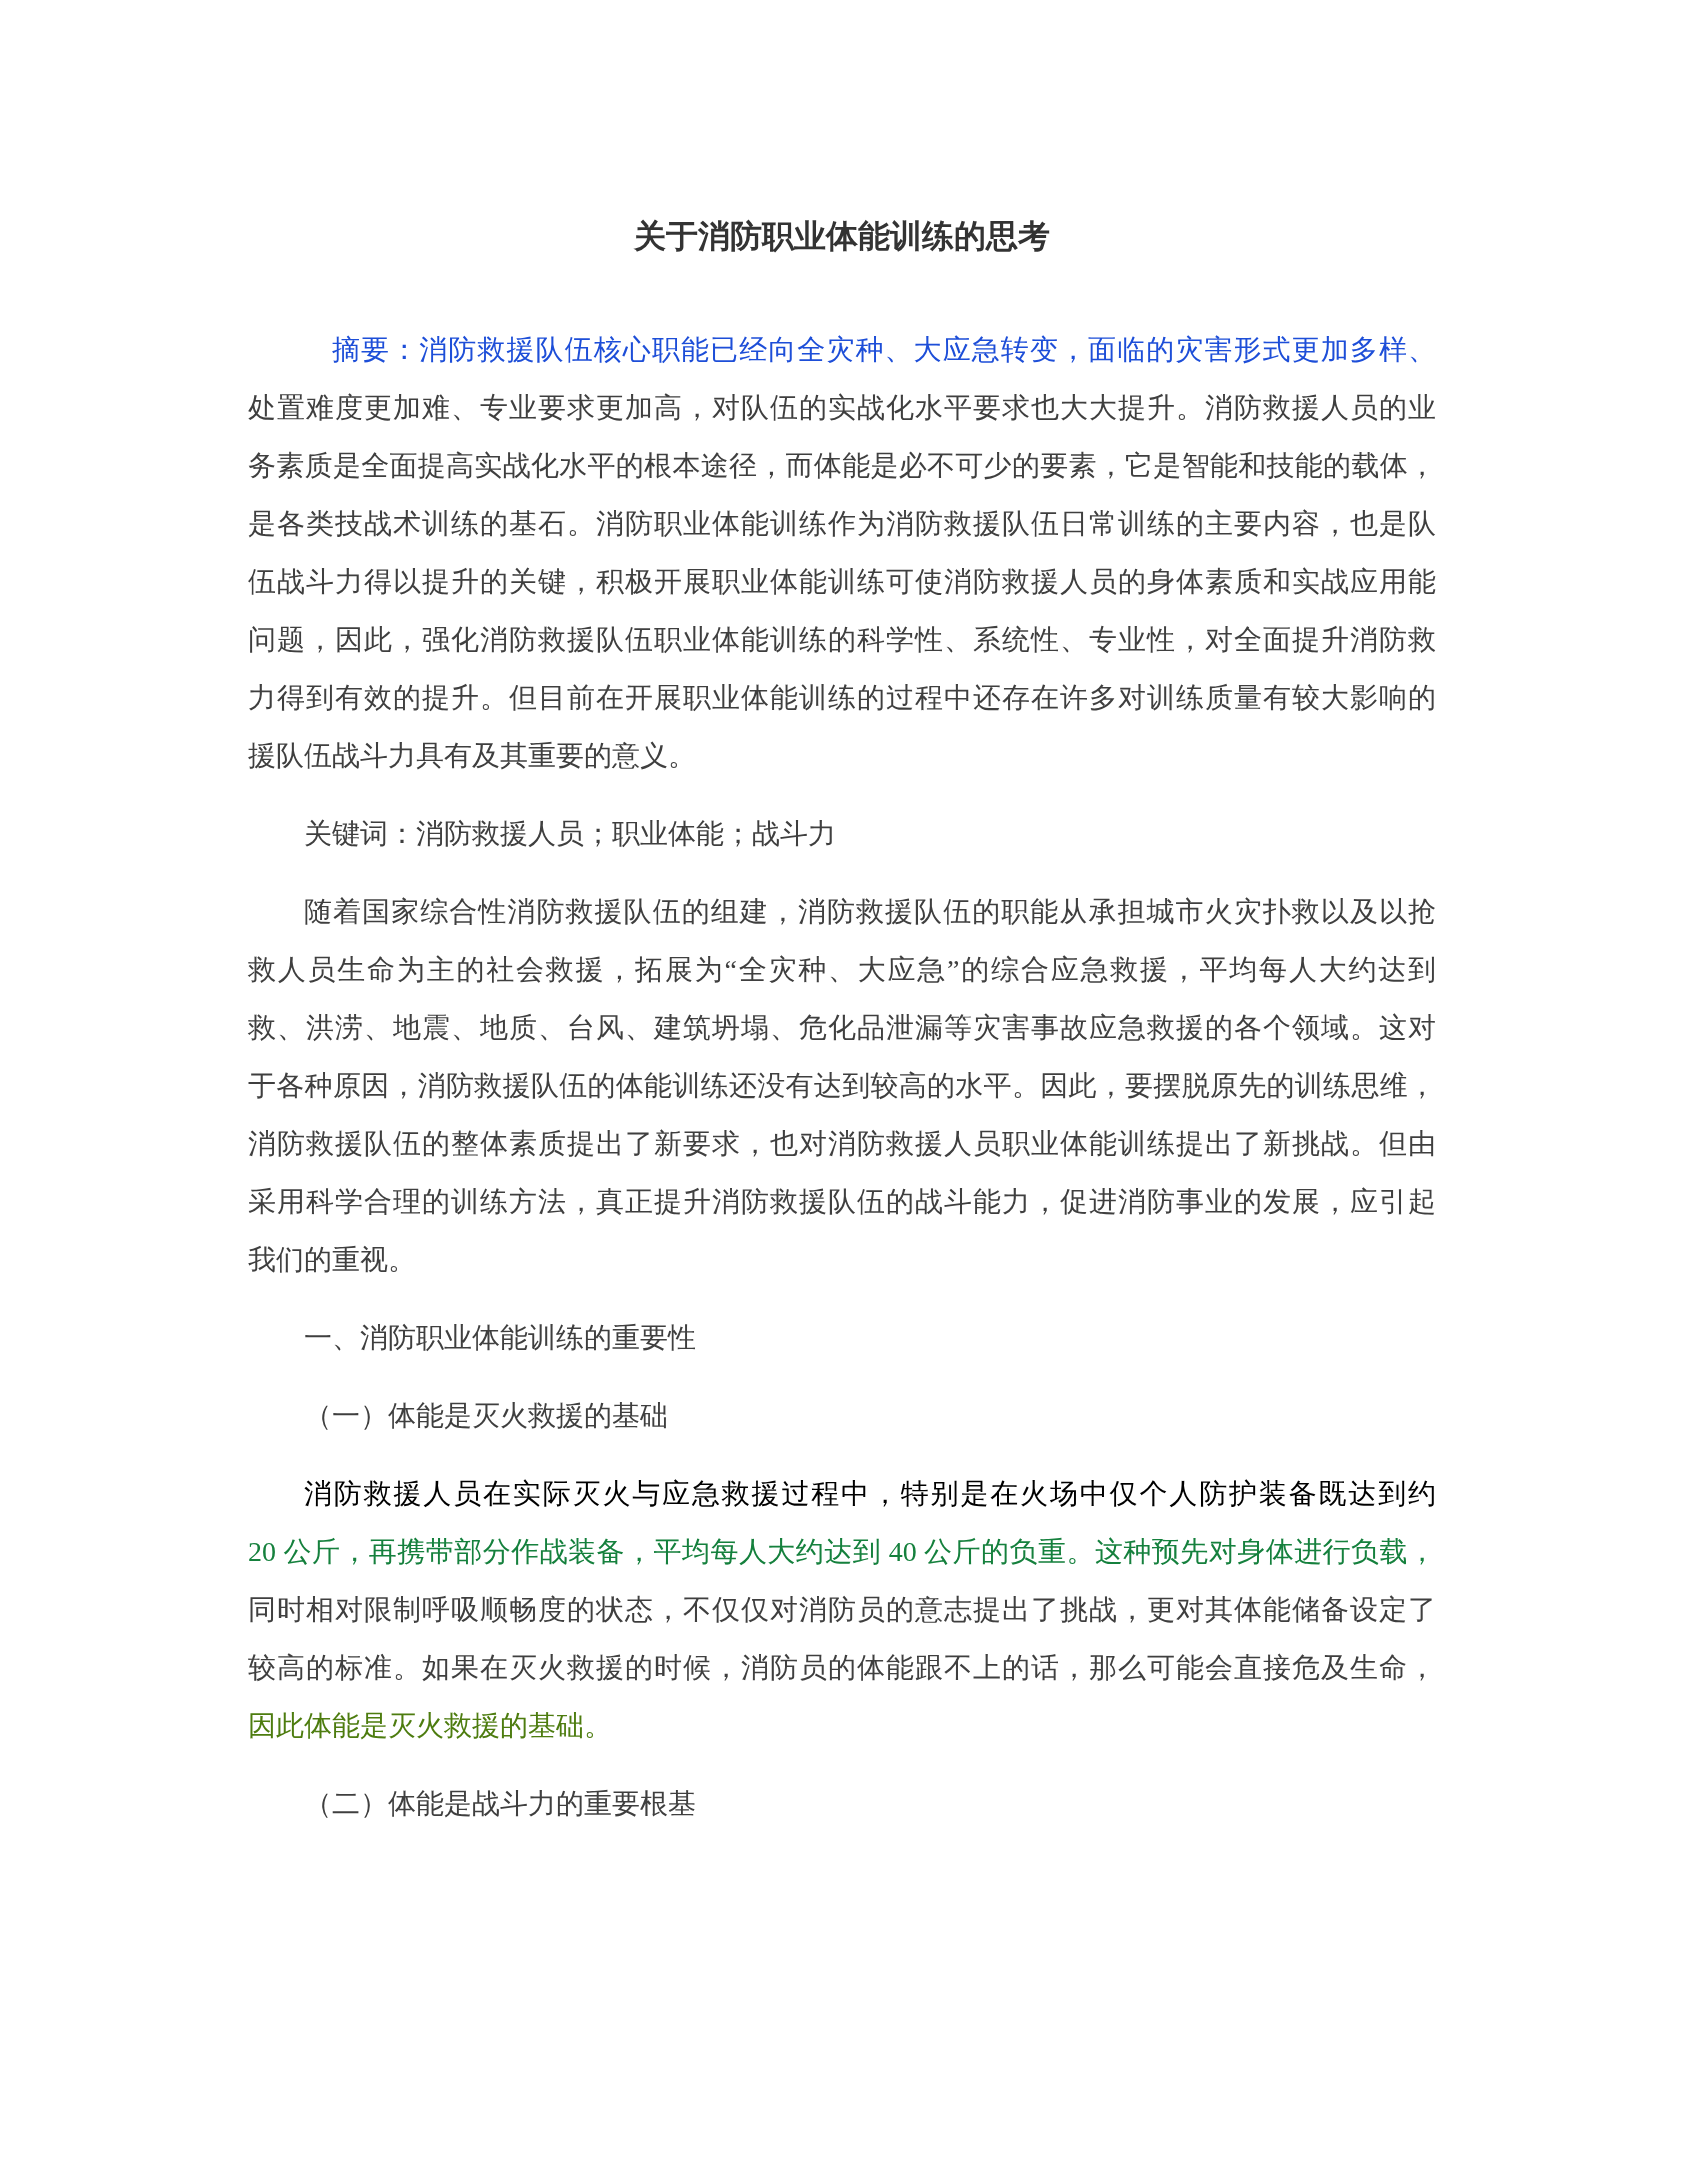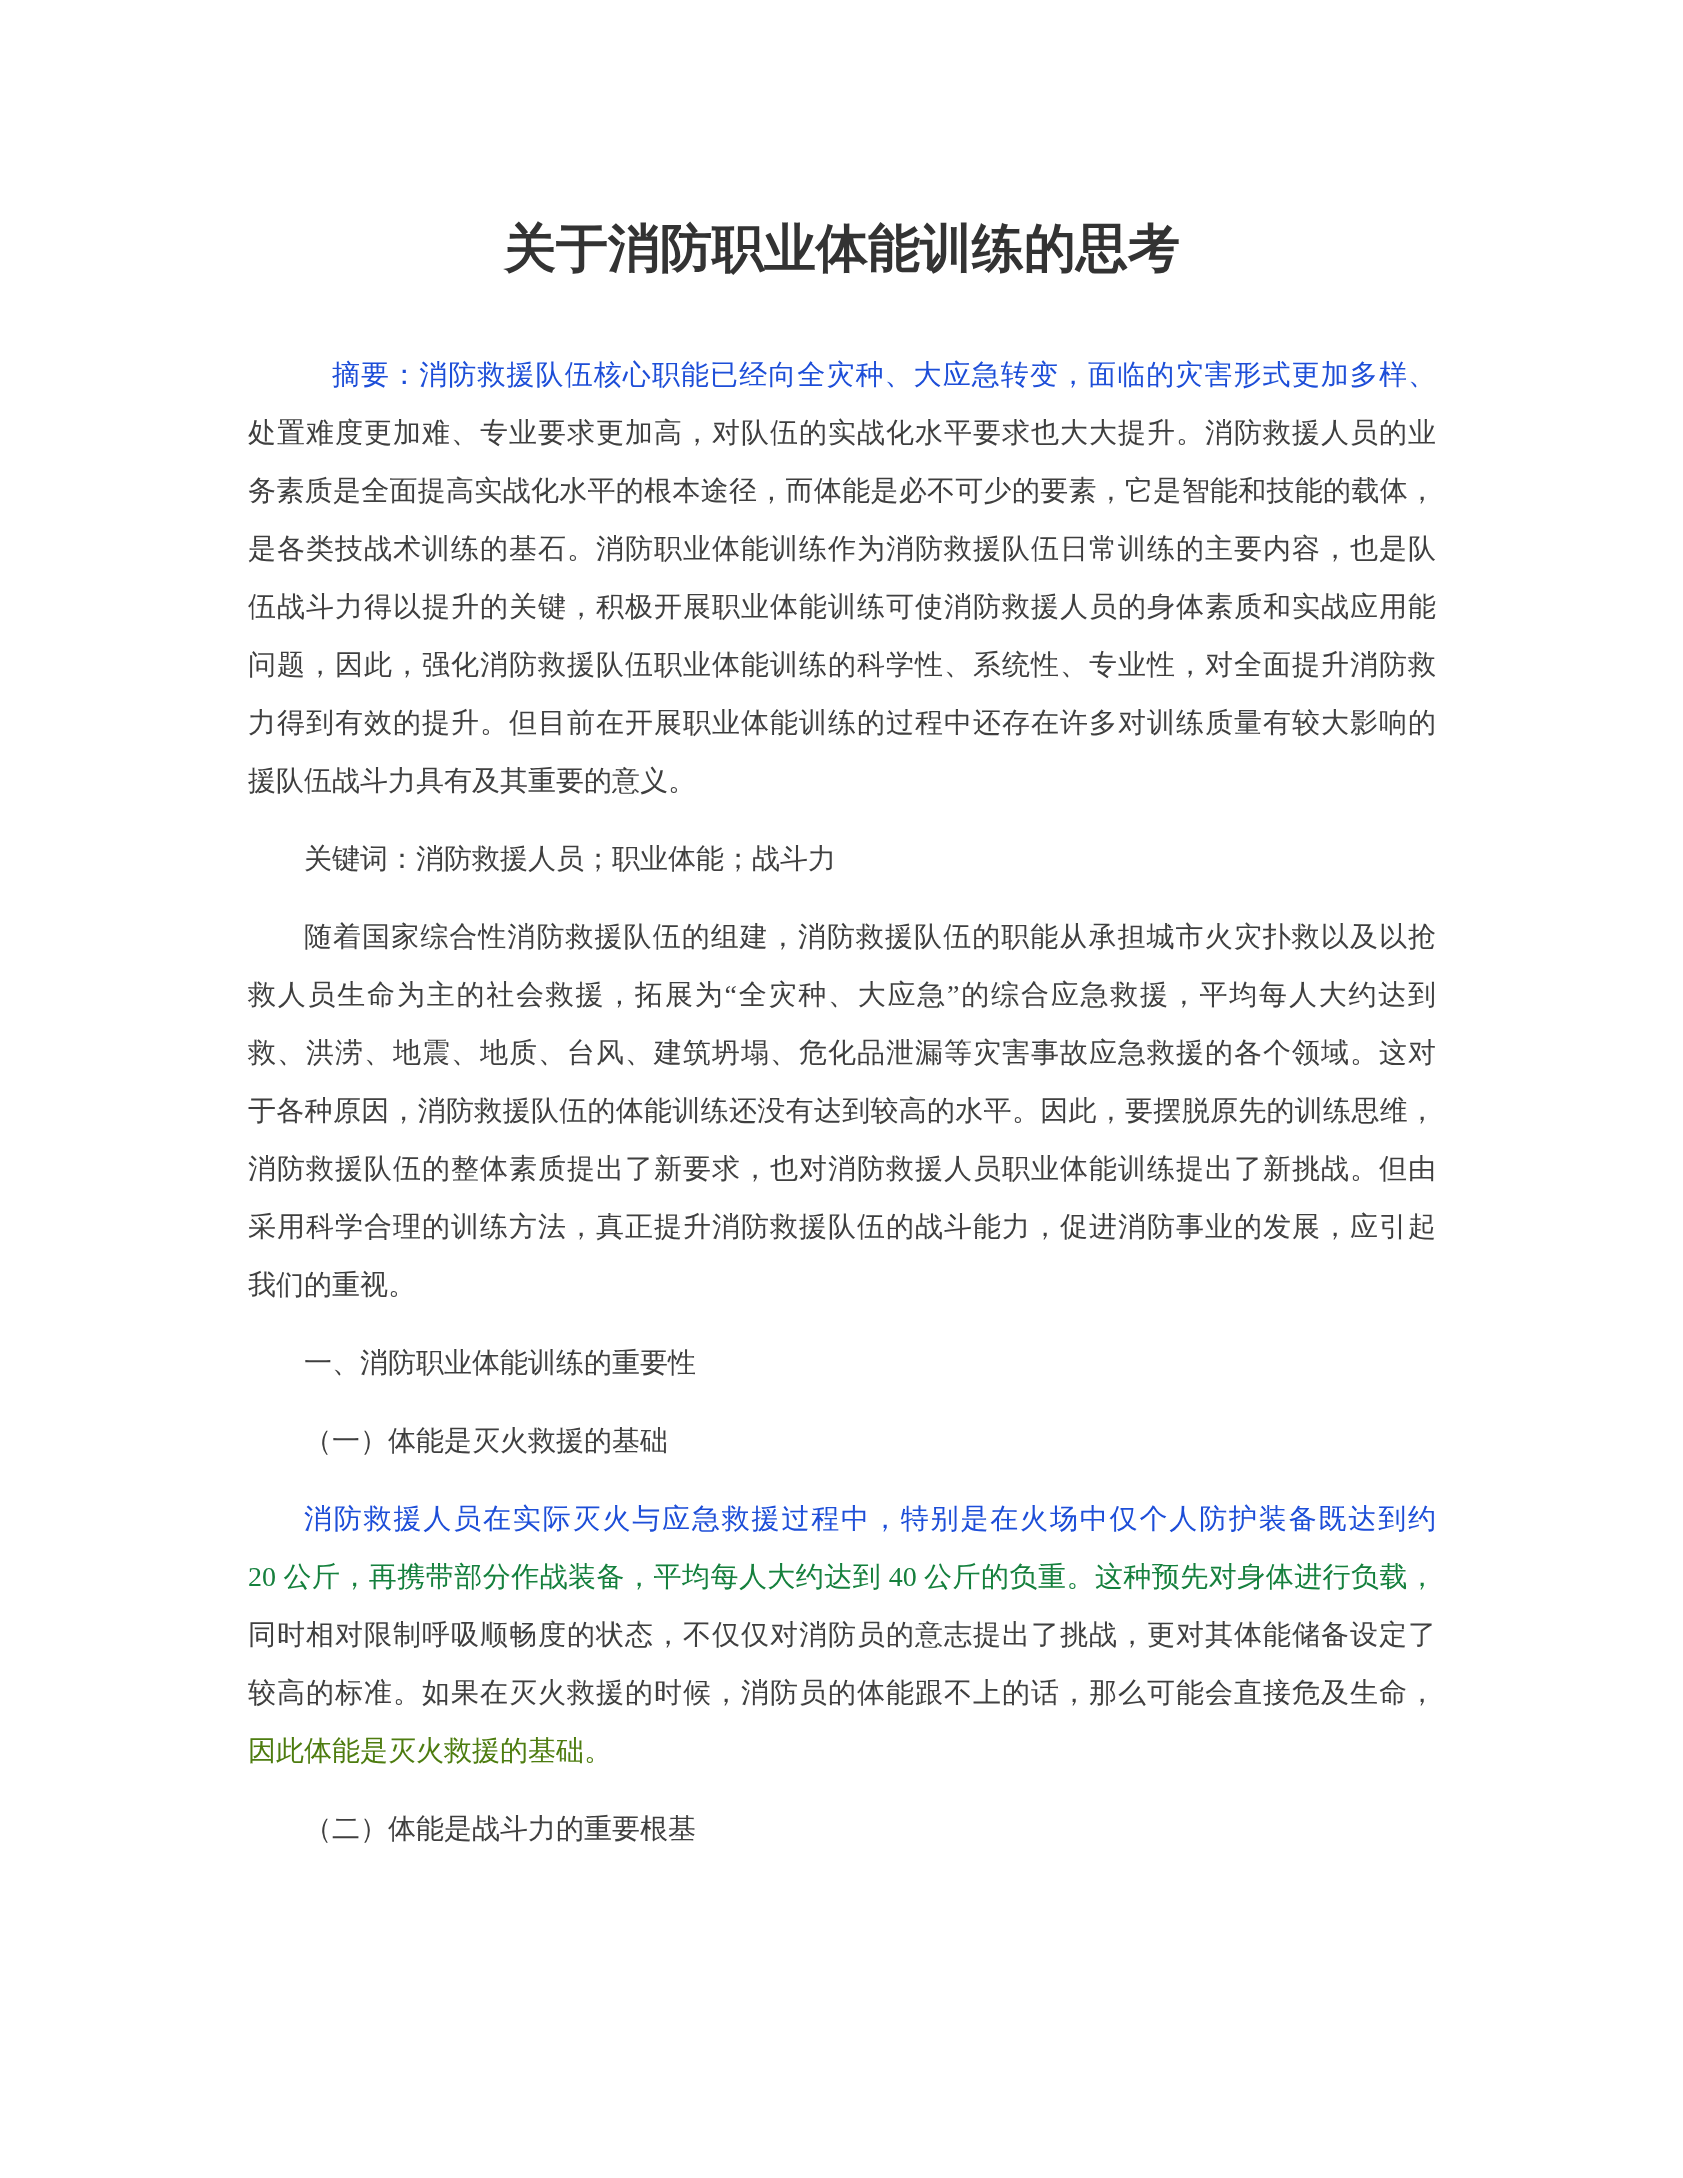--- a/index.html
+++ b/index.html
@@ -20,21 +20,21 @@
     padding-top: 216px;
     background: #ffffff;
   }
   .content {
     width: 1188px;
     margin-left: 248px;
   }
   .doc-title {
     font-family: "Liberation Sans", "DejaVu Sans", sans-serif;
     font-weight: 700;
-    font-size: 52px;
+    font-size: 32px;
     line-height: 1.25;
     letter-spacing: 0px;
     color: #333333;
     text-align: center;
     margin: 0 0 65px 0;
   }
   .block {
     margin: 0 0 20px 0;
   }
   .line {
@@ -77,21 +77,21 @@
           <div class="line" style="color: rgb(63, 63, 63);">采用科学合理的训练方法，真正提升消防救援队伍的战斗能力，促进消防事业的发展，应引起</div>
           <div class="line short" style="color: rgb(63, 63, 63);">我们的重视。</div>
         </div>
         <div class="block">
           <div class="line short" style="text-indent: 2em; color: rgb(63, 63, 63);">一、消防职业体能训练的重要性</div>
         </div>
         <div class="block">
           <div class="line short" style="text-indent: 2em; color: rgb(63, 63, 63);">（一）体能是灭火救援的基础</div>
         </div>
         <div class="block">
-          <div class="line" style="text-indent: 2em; color: #1d4ed8;">消防救援人员在实际灭火与应急救援过程中，特别是在火场中仅个人防护装备既达到约</div>
+          <div class="line" style="text-indent: 2em; color: #000000;">消防救援人员在实际灭火与应急救援过程中，特别是在火场中仅个人防护装备既达到约</div>
           <div class="line" style="color: #15803d;">20 公斤，再携带部分作战装备，平均每人大约达到 40 公斤的负重。这种预先对身体进行负载，</div>
           <div class="line" style="color: rgb(63, 63, 63);">同时相对限制呼吸顺畅度的状态，不仅仅对消防员的意志提出了挑战，更对其体能储备设定了</div>
           <div class="line" style="color: rgb(63, 63, 63);">较高的标准。如果在灭火救援的时候，消防员的体能跟不上的话，那么可能会直接危及生命，</div>
           <div class="line short" style="color: #4d7c0f;">因此体能是灭火救援的基础。</div>
         </div>
         <div class="block">
           <div class="line short" style="text-indent: 2em; color: rgb(63, 63, 63);">（二）体能是战斗力的重要根基</div>
         </div>
       </div>
   </div>

